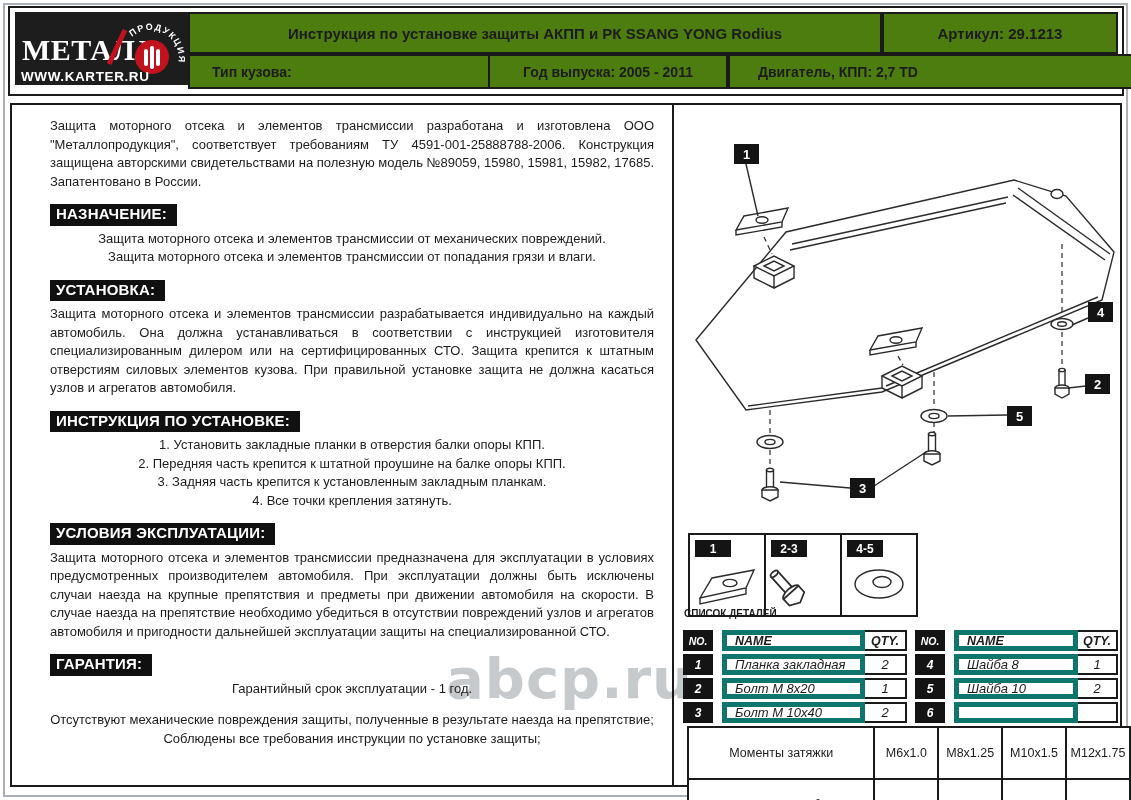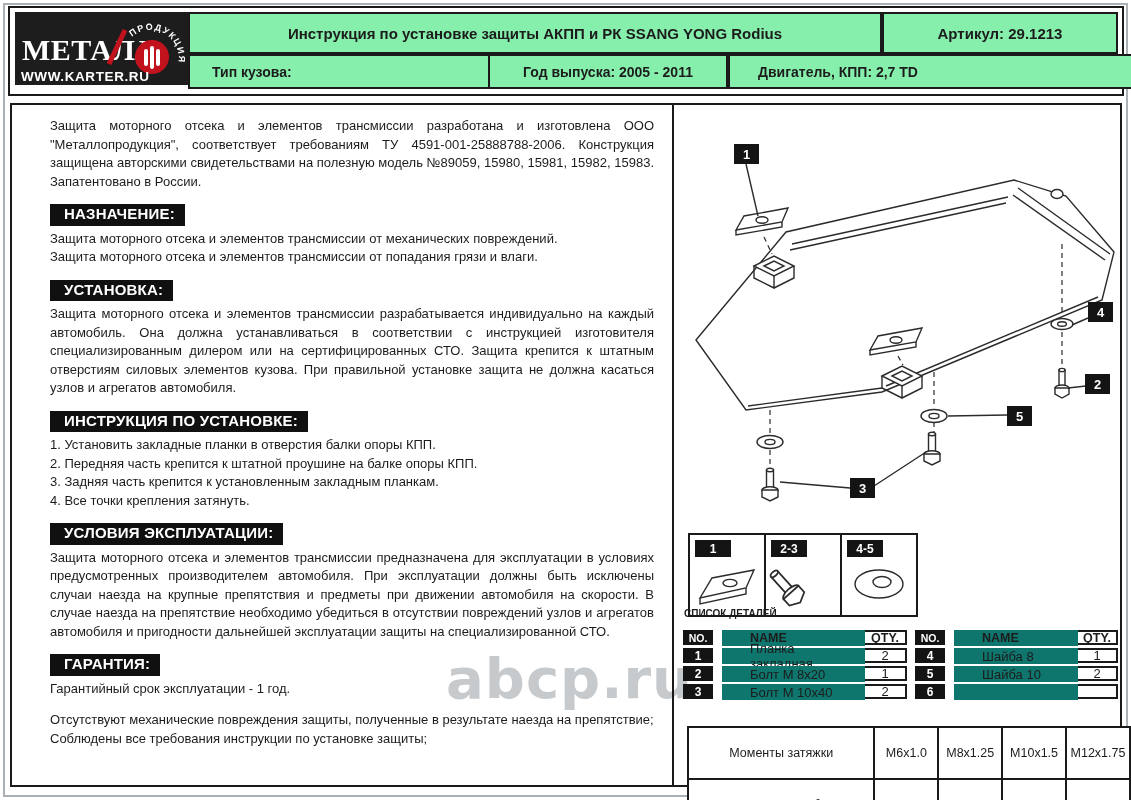--- a/index.html
+++ b/index.html
@@ -3,39 +3,39 @@
 <meta charset="utf-8">
 <style>
   html,body{margin:0;padding:0;background:#fff;}
   .page{position:relative;width:1131px;height:800px;background:#ffffff;
         font-family:"Liberation Sans",sans-serif;color:#1c1c1c;overflow:hidden;}
   .page-frame{position:absolute;inset:3px;border:2px solid #aab0b3;z-index:0;pointer-events:none;}
 
   
   .header{position:absolute;left:8px;top:6px;width:1112px;height:86px;border:2px solid #1a1a1a;z-index:2;background:#fff;}
   .logo-box{position:absolute;left:5px;top:4px;width:175px;height:73px;background:#1d1d1d;}
-  .hcell{position:absolute;border:2px solid #1a1a1a;background:#86efac;display:flex;align-items:center;}
+  .hcell{position:absolute;border:2px solid #1a1a1a;background:#4d7c0f;display:flex;align-items:center;}
   .cell-title{left:178px;top:4px;width:690px;height:38px;justify-content:center;font-weight:bold;font-size:15px;}
   .cell-art{left:872px;top:4px;width:232px;height:38px;justify-content:center;font-weight:bold;font-size:15px;}
   .cell-body{left:178px;top:46px;width:296px;height:31px;font-weight:bold;font-size:14px;padding-left:22px;}
   .cell-year{left:478px;top:46px;width:236px;height:31px;justify-content:center;font-weight:bold;font-size:14px;}
   .cell-eng{left:718px;top:46px;width:386px;height:31px;font-weight:bold;font-size:14px;padding-left:28px;}
 
   
   .main-box{position:absolute;left:10px;top:103px;width:1108px;height:680px;border:2px solid #1a1a1a;z-index:1;}
   .col-divider{position:absolute;left:672px;top:103px;width:2px;height:684px;background:#1a1a1a;z-index:2;}
 
   
   .left-col{position:absolute;left:12px;top:105px;width:660px;height:676px;z-index:2;
             padding:12px 18px 0 38px;box-sizing:border-box;font-size:13px;line-height:18.5px;}
   .para{text-align:justify;}
   .sec{margin-top:13px;}
   .sec-h{display:inline-block;background:#101010;color:#fff;font-weight:bold;font-size:15px;
-         padding:1px 10px 2px 14px;margin-bottom:4px;letter-spacing:0.2px;}
-  .line{text-align:left;}
+         padding:1px 10px 2px 6px;margin-bottom:4px;letter-spacing:0.2px;}
+  .line{text-align:center;}
   .just{text-align:justify;}
 
   
   .watermark{position:absolute;left:446px;top:646px;z-index:1;font-family:"DejaVu Sans",sans-serif;
              font-weight:bold;font-size:56px;color:#c7cacc;letter-spacing:1px;}
 
   
   .diagram{position:absolute;left:674px;top:104px;z-index:2;}
   .dline{stroke:#2b2b2b;stroke-width:1.4;fill:none;}
   .dfill{stroke:#2b2b2b;stroke-width:1.4;fill:#ffffff;}
@@ -47,25 +47,25 @@
           display:flex;z-index:2;background:#fff;}
   .leg-cell{position:relative;width:74px;height:80px;border-left:2px solid #1a1a1a;}
   .leg-cell:first-child{border-left:none;}
   .leg-chip{position:absolute;left:5px;top:5px;width:36px;height:17px;background:#141414;color:#fff;
             font-weight:bold;font-size:12px;display:flex;align-items:center;justify-content:center;}
 
   .parts-title{position:absolute;left:684px;top:608px;font-weight:bold;font-size:10px;z-index:2;}
   .ptable{position:absolute;top:630px;z-index:2;}
   .pt-left{left:683px;}
   .pt-right{left:915px;}
-  .prow{display:flex;margin-bottom:3px;height:15px;}
+  .prow{display:flex;margin-bottom:3px;height:21px;font-style:italic;}
   .chip{width:30px;background:#141414;color:#fff;font-weight:bold;font-size:12px;
         display:flex;align-items:center;justify-content:center;margin-right:9px;}
   .chip-h{font-size:10.5px;}
-  .pname{border:8px solid #0f766e;display:flex;align-items:center;padding-left:20px;font-size:13px;box-sizing:border-box;background:#fff;}
+  .pname{border:5px solid #0f766e;display:flex;align-items:center;padding-left:8px;font-size:13px;box-sizing:border-box;background:#fff;}
   .pqty{border:2px solid #1a1a1a;border-left:none;display:flex;align-items:center;justify-content:center;font-size:13px;box-sizing:border-box;background:#fff;}
   .pt-left .pname{width:143px;} .pt-left .pqty{width:42px;}
   .pt-right .pname{width:124px;} .pt-right .pqty{width:40px;}
   .phead .pname,.phead .pqty{font-weight:bold;font-size:12.5px;}
 
   .torque{position:absolute;left:687px;top:726px;border-collapse:collapse;z-index:2;background:#fff;}
   .torque td{border:2px solid #1a1a1a;font-size:12.5px;text-align:center;height:18px;padding:16px 2px;}
   .torque .tlab{width:182px;}
   .torque .tval{width:58px;}
 </style>
@@ -99,21 +99,21 @@
     <div class="hcell cell-art">Артикул: 29.1213</div>
     <div class="hcell cell-body">Тип кузова:</div>
     <div class="hcell cell-year">Год выпуска: 2005 - 2011</div>
     <div class="hcell cell-eng">Двигатель, КПП: 2,7 TD</div>
   </div>
 
   <div class="main-box"></div>
   <div class="col-divider"></div>
 
   <div class="left-col">
-    <div class="para">Защита моторного отсека и элементов трансмиссии разработана и изготовлена ООО "Металлопродукция", соответствует требованиям ТУ 4591-001-25888788-2006. Конструкция защищена авторскими свидетельствами на полезную модель №89059, 15980, 15981, 15982, 15983. Запатентовано в России.</div>
+    <div class="para">Защита моторного отсека и элементов трансмиссии разработана и изготовлена ООО "Металлопродукция", соответствует требованиям ТУ 4591-001-25888788-2006. Конструкция защищена авторскими свидетельствами на полезную модель №89059, 15980, 15981, 15982, 17685. Запатентовано в России.</div>
 
     <div class="sec">
       <div class="sec-h">НАЗНАЧЕНИЕ:</div>
       <div class="line">Защита моторного отсека и элементов трансмиссии от механических повреждений.</div>
       <div class="line">Защита моторного отсека и элементов трансмиссии от попадания грязи и влаги.</div>
     </div>
 
     <div class="sec">
       <div class="sec-h">УСТАНОВКА:</div>
       <div class="para">Защита моторного отсека и элементов трансмиссии разрабатывается индивидуально на каждый автомобиль. Она должна устанавливаться в соответствии с инструкцией изготовителя специализированным дилером или на сертифицированных СТО. Защита крепится к штатным отверстиям силовых элементов кузова. При правильной установке защита не должна касаться узлов и агрегатов автомобиля.</div>

